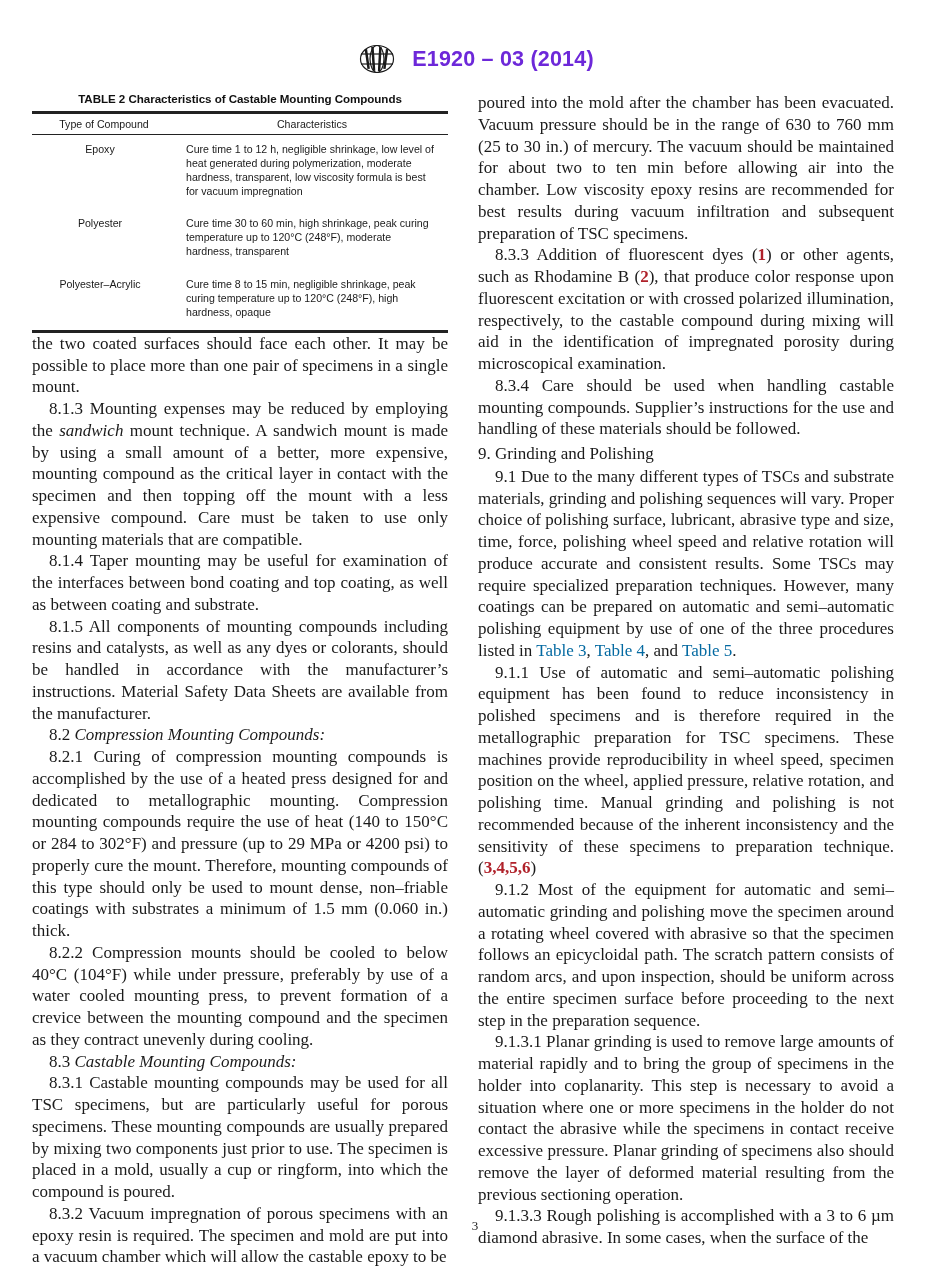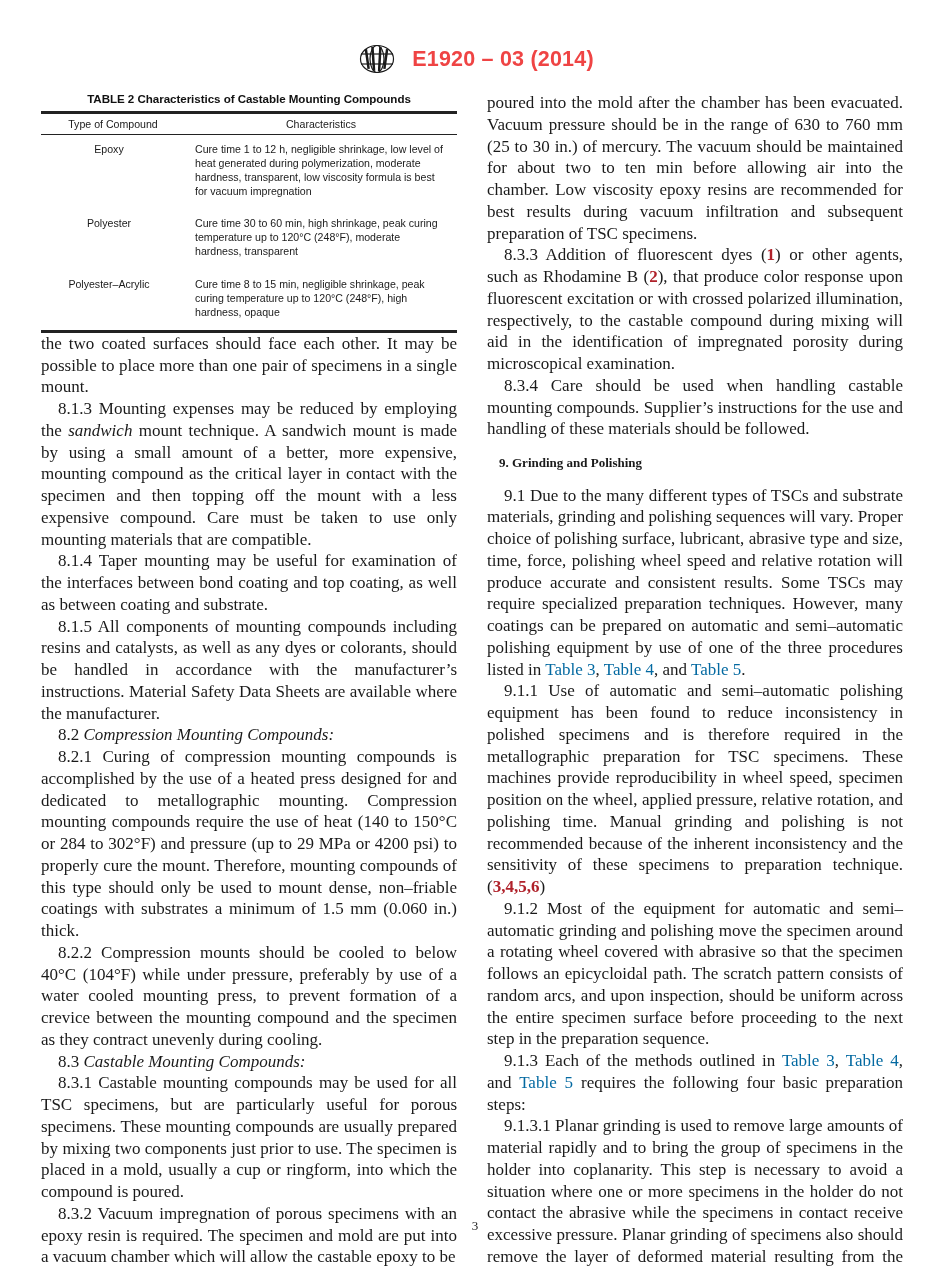--- a/index.html
+++ b/index.html
@@ -31,29 +31,29 @@
     width: 42px;
     height: 34px;
     flex: 0 0 auto;
     display: block;
   }
   .header-title {
     font-family: "Liberation Sans", "DejaVu Sans", sans-serif;
     font-weight: bold;
     font-size: 21.5px;
     letter-spacing: 0.2px;
-    color: #ef4444;
+    color: #6d28d9;
     white-space: nowrap;
   }
 
   
   .columns {
     position: absolute;
     top: 92px;
-    left: 41px;
+    left: 32px;
     width: 862px;
     height: 1120px;
   }
   .col {
     position: absolute;
     top: 0;
     width: 416px;
   }
   .col-left  { left: 0; }
   .col-right { left: 446px; }
@@ -126,23 +126,23 @@
     font-size: 17px;
     line-height: 1.28;
     text-align: justify;
     text-justify: inter-word;
     color: #1a1a1a;
     hyphens: none;
   }
   p.indent { text-indent: 17px; }
   p.noindent { text-indent: 0; }
   .sec-head {
-    margin: 12px;
-    font-size: 13px;
-    font-weight: bold;
+    margin: 0;
+    font-size: 17px;
+    font-weight: normal;
     line-height: 1.28;
     padding-top: 3px;
     padding-bottom: 1px;
   }
   .ital { font-style: italic; }
   .ref {
     color: #B0222B;
     font-weight: bold;
   }
   .tref { color: #0369a1; }
@@ -213,21 +213,21 @@
       </table>
       <div class="rule-bottom"></div>
     </div>
 
     <p class="body noindent after-table">the two coated surfaces should face each other. It may be possible to place more than one pair of specimens in a single mount.</p>
 
     <p class="body indent"><span>8.1.3  Mounting expenses may be reduced by employing the </span><span class="ital">sandwich</span><span> mount technique. A sandwich mount is made by using a small amount of a better, more expensive, mounting compound as the critical layer in contact with the specimen and then topping off the mount with a less expensive compound. Care must be taken to use only mounting materials that are compatible.</span></p>
 
     <p class="body indent">8.1.4  Taper mounting may be useful for examination of the interfaces between bond coating and top coating, as well as between coating and substrate.</p>
 
-    <p class="body indent">8.1.5  All components of mounting compounds including resins and catalysts, as well as any dyes or colorants, should be handled in accordance with the manufacturer’s instructions. Material Safety Data Sheets are available where the manufacturer.</p>
+    <p class="body indent">8.1.5  All components of mounting compounds including resins and catalysts, as well as any dyes or colorants, should be handled in accordance with the manufacturer’s instructions. Material Safety Data Sheets are available from the manufacturer.</p>
 
     <p class="body indent gap-before"><span>8.2  </span><span class="ital">Compression Mounting Compounds:</span></p>
 
     <p class="body indent">8.2.1  Curing of compression mounting compounds is accomplished by the use of a heated press designed for and dedicated to metallographic mounting. Compression mounting compounds require the use of heat (140 to 150°C or 284 to 302°F) and pressure (up to 29 MPa or 4200 psi) to properly cure the mount. Therefore, mounting compounds of this type should only be used to mount dense, non–friable coatings with substrates a minimum of 1.5 mm (0.060 in.) thick.</p>
 
     <p class="body indent">8.2.2  Compression mounts should be cooled to below 40°C (104°F) while under pressure, preferably by use of a water cooled mounting press, to prevent formation of a crevice between the mounting compound and the specimen as they contract unevenly during cooling.</p>
 
     <p class="body indent gap-before"><span>8.3  </span><span class="ital">Castable Mounting Compounds:</span></p>
 
     <p class="body indent">8.3.1  Castable mounting compounds may be used for all TSC specimens, but are particularly useful for porous specimens. These mounting compounds are usually prepared by mixing two components just prior to use. The specimen is placed in a mold, usually a cup or ringform, into which the compound is poured.</p>
@@ -244,21 +244,20 @@
     <p class="body indent">8.3.4  Care should be used when handling castable mounting compounds. Supplier’s instructions for the use and handling of these materials should be followed.</p>
 
     <p class="sec-head">9.  Grinding and Polishing</p>
 
     <p class="body indent"><span>9.1  Due to the many different types of TSCs and substrate materials, grinding and polishing sequences will vary. Proper choice of polishing surface, lubricant, abrasive type and size, time, force, polishing wheel speed and relative rotation will produce accurate and consistent results. Some TSCs may require specialized preparation techniques. However, many coatings can be prepared on automatic and semi–automatic polishing equipment by use of one of the three procedures listed in </span><span class="tref">Table 3</span><span>, </span><span class="tref">Table 4</span><span>, and </span><span class="tref">Table 5</span><span>.</span></p>
 
     <p class="body indent"><span>9.1.1  Use of automatic and semi–automatic polishing equipment has been found to reduce inconsistency in polished specimens and is therefore required in the metallographic preparation for TSC specimens. These machines provide reproducibility in wheel speed, specimen position on the wheel, applied pressure, relative rotation, and polishing time. Manual grinding and polishing is not recommended because of the inherent inconsistency and the sensitivity of these specimens to preparation technique. (</span><span class="ref">3,4,5,6</span><span>)</span></p>
 
     <p class="body indent">9.1.2  Most of the equipment for automatic and semi–automatic grinding and polishing move the specimen around a rotating wheel covered with abrasive so that the specimen follows an epicycloidal path. The scratch pattern consists of random arcs, and upon inspection, should be uniform across the entire specimen surface before proceeding to the next step in the preparation sequence.</p>
 
-    <p class="body indent"><span>9.1.3  Each of the methods outlined in </span><span class="tref">Table 3</span><span>, </span><span class="tref">Table 4</span><span>, and </span><span class="tref">Table 5</span><span> requires the following four basic preparation steps:</span></p>
 
     <p class="body indent">9.1.3.1  Planar grinding is used to remove large amounts of material rapidly and to bring the group of specimens in the holder into coplanarity. This step is necessary to avoid a situation where one or more specimens in the holder do not contact the abrasive while the specimens in contact receive excessive pressure. Planar grinding of specimens also should remove the layer of deformed material resulting from the previous sectioning operation.</p>
 
 
     <p class="body indent">9.1.3.3  Rough polishing is accomplished with a 3 to 6 µm diamond abrasive. In some cases, when the surface of the</p>
   </div>
 </div>
 
 <div class="page-number">3</div>
 

